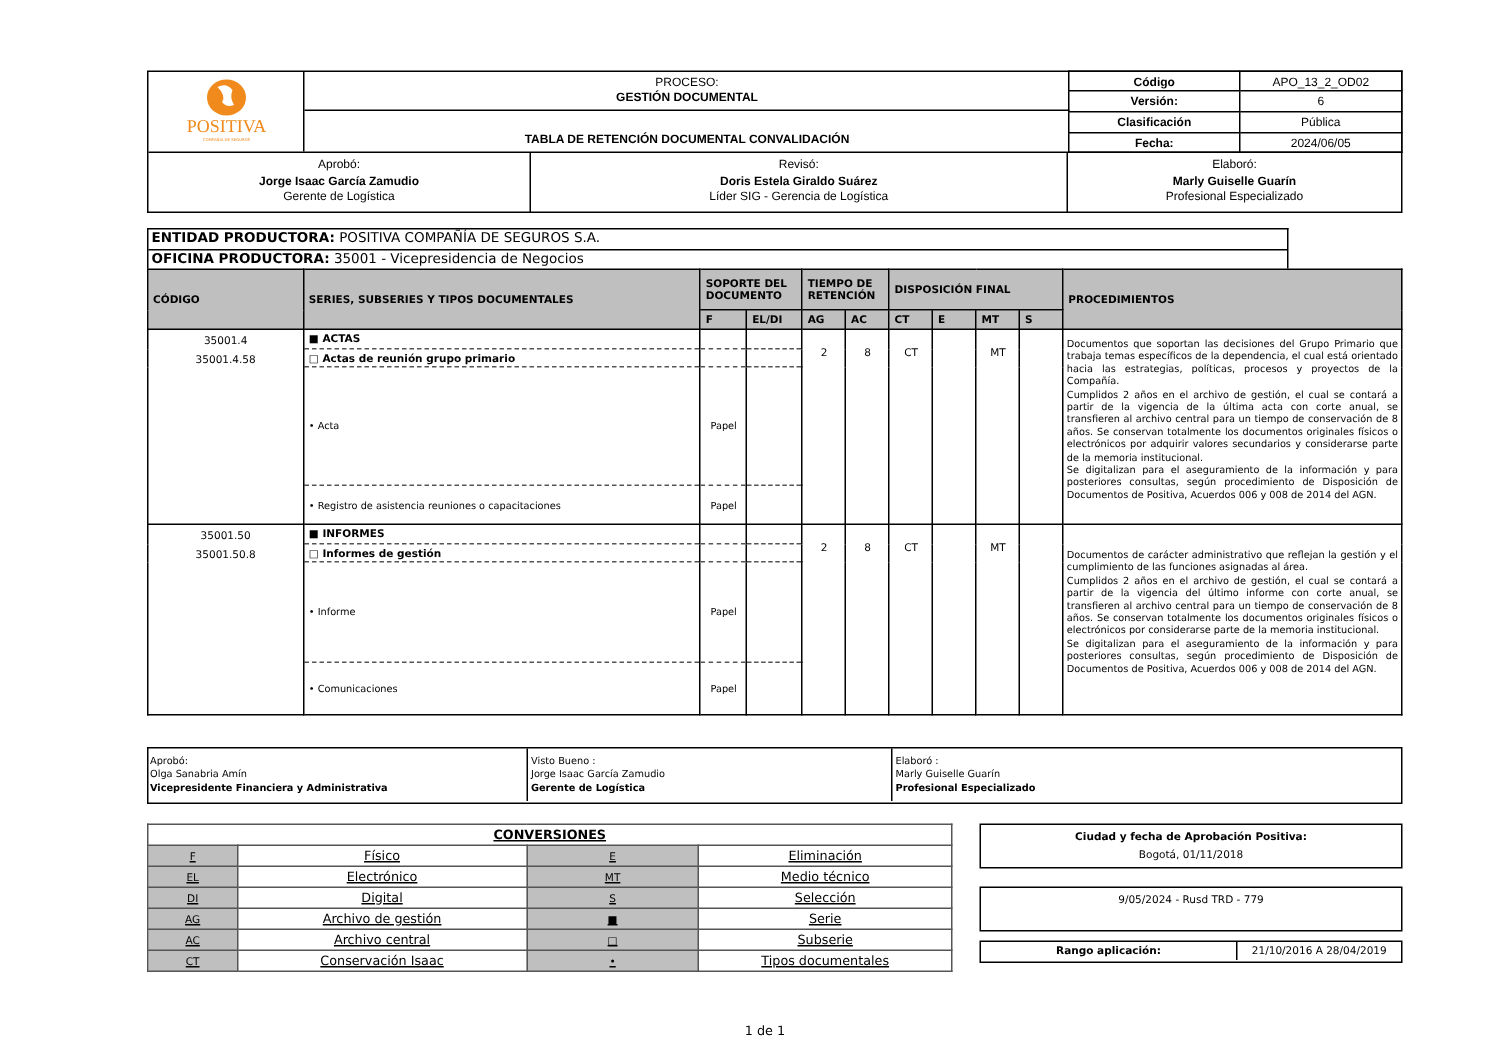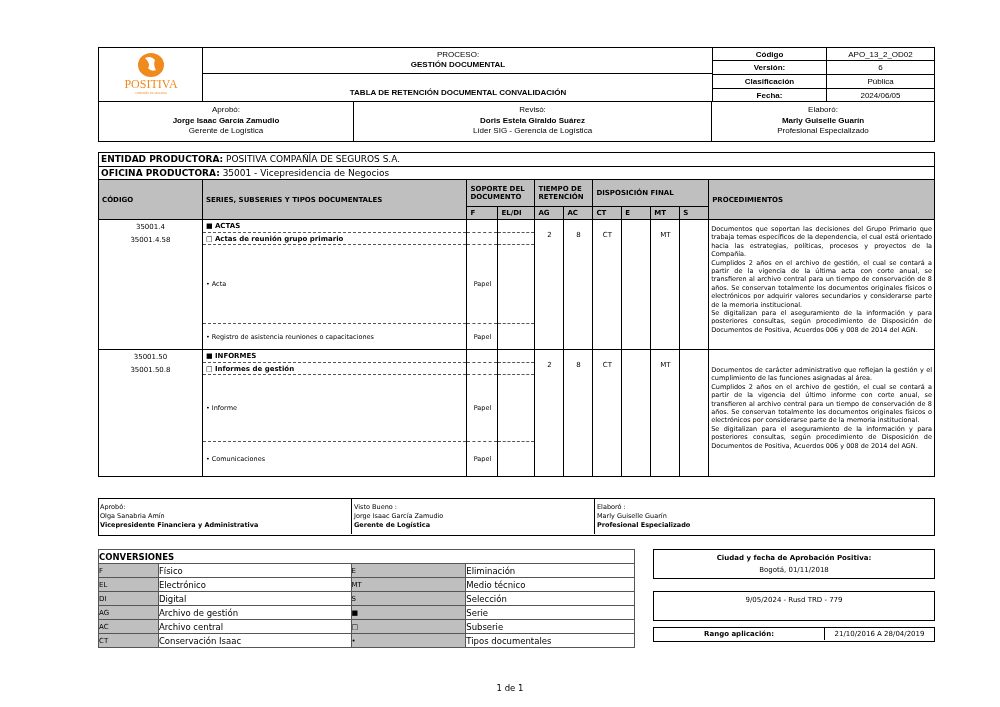--- a/index.html
+++ b/index.html
@@ -10,21 +10,21 @@
   .bold { font-weight:bold; }
   .center { text-align:center; }
   .gray { background:#bfbfbf; }
   table { border-collapse:collapse; }
   
   .hdr td { border:1px solid #000; font-family:"Liberation Sans", sans-serif; font-size:8px; text-align:center; padding:0; }
   
   .main { position:absolute; left:98px; top:179px; width:837px; border-collapse:collapse; font-size:7px; }
   .main td, .main th { border:1px solid #000; padding:0 3px; }
   .main th { background:#bfbfbf; font-size:7px; font-weight:bold; text-align:left; }
-  .conv td { border:1px solid #555; font-size:8.5px; text-align:left; height:13px; padding:0; }
+  .conv td { border:1px solid #555; font-size:8.5px; text-align:center; height:13px; padding:0;text-decoration:underline; }
   .conv .gray { font-size:7px; }
 </style>
 </head>
 <body>
 
 <div class="abs b" style="left:98px;top:47px;width:837px;height:95px;border-width:1.5px;"></div>
 
 <div class="abs" style="left:99px;top:48px;width:104px;height:53px;border-right:1px solid #000;">
   <svg width="104" height="53" viewBox="0 0 104 53">
     <ellipse cx="52" cy="17" rx="13" ry="12" fill="#f08a1c"></ellipse>
@@ -72,21 +72,21 @@
     <div class="bold">Doris Estela Giraldo Suárez</div>
     <div>Líder SIG - Gerencia de Logística</div>
   </div>
   <div class="abs center" style="left:613px;top:3px;width:222px;">
     <div>Elaboró:</div>
     <div class="bold">Marly Guiselle Guarín</div>
     <div>Profesional Especializado</div>
   </div>
 </div>
 
-<div class="abs" style="left:98px;top:152px;width:837px;height:27px;border:1px solid #000;border-bottom:none;font-size:9px;line-height:13px;">
+<div class="abs" style="left:98px;top:152px;width:761px;height:27px;border:1px solid #000;border-bottom:none;font-size:9px;line-height:13px;">
   <div style="border-bottom:1px solid #000;padding-left:2px;">
     <span class="bold">ENTIDAD PRODUCTORA:</span>
     <span>POSITIVA COMPAÑÍA DE SEGUROS S.A.</span>
   </div>
   <div style="padding-left:2px;">
     <span class="bold">OFICINA PRODUCTORA:</span>
     <span>35001 - Vicepresidencia de Negocios</span>
   </div>
 </div>
 

